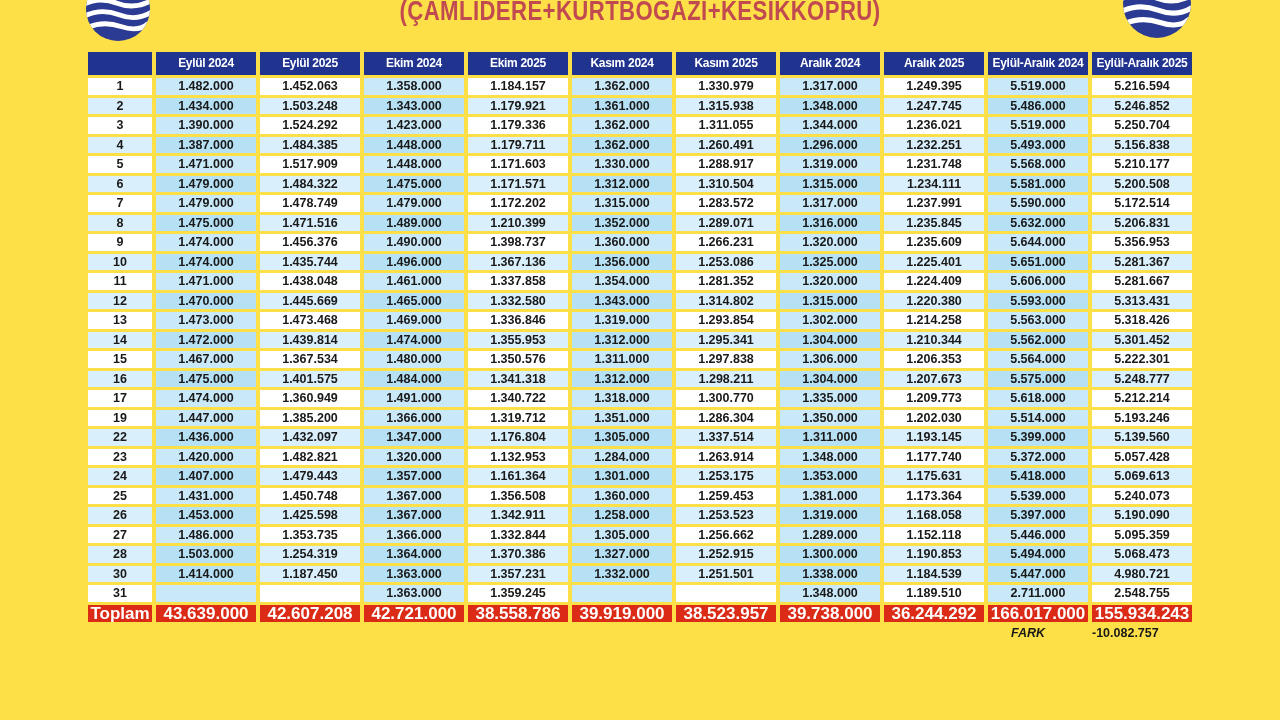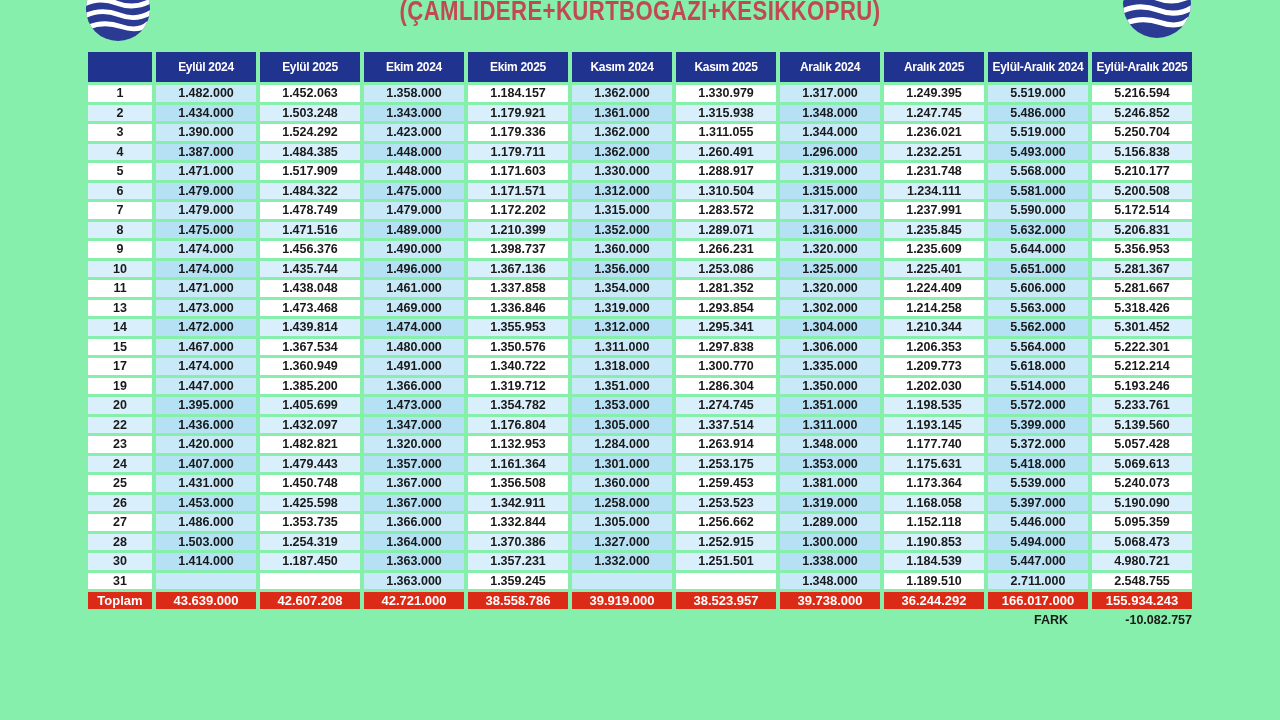--- a/index.html
+++ b/index.html
@@ -1,59 +1,59 @@
 <!DOCTYPE html>
 <html><head>
 <meta charset="utf-8">
 <style>
   html,body{margin:0;padding:0;background:#e8e8e8;}
   .page{
-    position:relative;width:1280px;height:720px;background:#86efac;
+    position:relative;width:1280px;height:720px;background:#fde047;
     overflow:hidden;font-family:"Liberation Sans",sans-serif;
   }
   
   .title{
     position:absolute;left:0;right:0;top:-4px;text-align:center;
     font-size:27px;font-weight:700;color:#c04a50;letter-spacing:.5px;
     transform:scaleX(.82);transform-origin:50% 0;white-space:nowrap;
   }
   .logo{position:absolute;}
   .logo.left{left:84px;top:-25px;}
   .logo.right{left:1121px;top:-32px;}
   
   table.report{
     position:absolute;left:84px;top:49px;
     border-collapse:separate;border-spacing:4px 3px;table-layout:fixed;
   }
   col.day-col{width:64px;}
   col.val-col{width:100px;}
   th{
     background:#20348f;color:#ffffff;font-size:12px;font-weight:700;
-    height:30px;line-height:17px;padding:0;text-align:center;
+    height:23px;line-height:17px;padding:0;text-align:center;
     letter-spacing:-.3px;white-space:nowrap;overflow:hidden;margin-left:16px;
   }
   td{
     font-size:12.5px;font-weight:700;color:#191919;
     height:16.5px;line-height:16.5px;padding:0;text-align:center;
     white-space:nowrap;overflow:hidden;
   }
   
   tr.odd  td.day {background:#ffffff;}
   tr.odd  td.y24 {background:#c9e8f8;}
   tr.odd  td.y25 {background:#ffffff;}
   tr.even td.day {background:#d9effb;}
   tr.even td.y24 {background:#b6e0f4;}
   tr.even td.y25 {background:#d9effb;}
   tr.total td{
-    background:#db2b17;color:#ffffff;font-size:13px;font-weight:700;
+    background:#db2b17;color:#ffffff;font-size:17px;font-weight:700;
     height:17px;line-height:17px;
   }
   tr.fark td{background:transparent;}
-  td.fark-label{text-align:right;padding-right:20px;}
-  td.fark-value{text-align:right;}
+  td.fark-label{text-align:center;padding-right:20px;font-style:italic;}
+  td.fark-value{text-align:left;}
   td.sliver{background:#cde9f7;height:10px;}
   td.blank{background:transparent;}
 </style>
 </head>
 <body>
 
 <div class="page">
 
   <svg class="logo left" width="68" height="68" viewBox="0 0 70 70">
     <defs>
@@ -251,20 +251,33 @@
           <td class="y25">1.438.048</td>
           <td class="y24">1.461.000</td>
           <td class="y25">1.337.858</td>
           <td class="y24">1.354.000</td>
           <td class="y25">1.281.352</td>
           <td class="y24">1.320.000</td>
           <td class="y25">1.224.409</td>
           <td class="y24">5.606.000</td>
           <td class="y25">5.281.667</td>
         </tr>
+        <tr class="even">
+          <td class="day">12</td>
+          <td class="y24">1.470.000</td>
+          <td class="y25">1.445.669</td>
+          <td class="y24">1.465.000</td>
+          <td class="y25">1.332.580</td>
+          <td class="y24">1.343.000</td>
+          <td class="y25">1.314.802</td>
+          <td class="y24">1.315.000</td>
+          <td class="y25">1.220.380</td>
+          <td class="y24">5.593.000</td>
+          <td class="y25">5.313.431</td>
+        </tr>
         <tr class="odd">
           <td class="day">13</td>
           <td class="y24">1.473.000</td>
           <td class="y25">1.473.468</td>
           <td class="y24">1.469.000</td>
           <td class="y25">1.336.846</td>
           <td class="y24">1.319.000</td>
           <td class="y25">1.293.854</td>
           <td class="y24">1.302.000</td>
           <td class="y25">1.214.258</td>
@@ -290,20 +303,33 @@
           <td class="y25">1.367.534</td>
           <td class="y24">1.480.000</td>
           <td class="y25">1.350.576</td>
           <td class="y24">1.311.000</td>
           <td class="y25">1.297.838</td>
           <td class="y24">1.306.000</td>
           <td class="y25">1.206.353</td>
           <td class="y24">5.564.000</td>
           <td class="y25">5.222.301</td>
         </tr>
+        <tr class="even">
+          <td class="day">16</td>
+          <td class="y24">1.475.000</td>
+          <td class="y25">1.401.575</td>
+          <td class="y24">1.484.000</td>
+          <td class="y25">1.341.318</td>
+          <td class="y24">1.312.000</td>
+          <td class="y25">1.298.211</td>
+          <td class="y24">1.304.000</td>
+          <td class="y25">1.207.673</td>
+          <td class="y24">5.575.000</td>
+          <td class="y25">5.248.777</td>
+        </tr>
         <tr class="odd">
           <td class="day">17</td>
           <td class="y24">1.474.000</td>
           <td class="y25">1.360.949</td>
           <td class="y24">1.491.000</td>
           <td class="y25">1.340.722</td>
           <td class="y24">1.318.000</td>
           <td class="y25">1.300.770</td>
           <td class="y24">1.335.000</td>
           <td class="y25">1.209.773</td>
@@ -315,33 +341,20 @@
           <td class="y24">1.447.000</td>
           <td class="y25">1.385.200</td>
           <td class="y24">1.366.000</td>
           <td class="y25">1.319.712</td>
           <td class="y24">1.351.000</td>
           <td class="y25">1.286.304</td>
           <td class="y24">1.350.000</td>
           <td class="y25">1.202.030</td>
           <td class="y24">5.514.000</td>
           <td class="y25">5.193.246</td>
-        </tr>
-        <tr class="even">
-          <td class="day">20</td>
-          <td class="y24">1.395.000</td>
-          <td class="y25">1.405.699</td>
-          <td class="y24">1.473.000</td>
-          <td class="y25">1.354.782</td>
-          <td class="y24">1.353.000</td>
-          <td class="y25">1.274.745</td>
-          <td class="y24">1.351.000</td>
-          <td class="y25">1.198.535</td>
-          <td class="y24">5.572.000</td>
-          <td class="y25">5.233.761</td>
         </tr>
         <tr class="even">
           <td class="day">22</td>
           <td class="y24">1.436.000</td>
           <td class="y25">1.432.097</td>
           <td class="y24">1.347.000</td>
           <td class="y25">1.176.804</td>
           <td class="y24">1.305.000</td>
           <td class="y25">1.337.514</td>
           <td class="y24">1.311.000</td>

